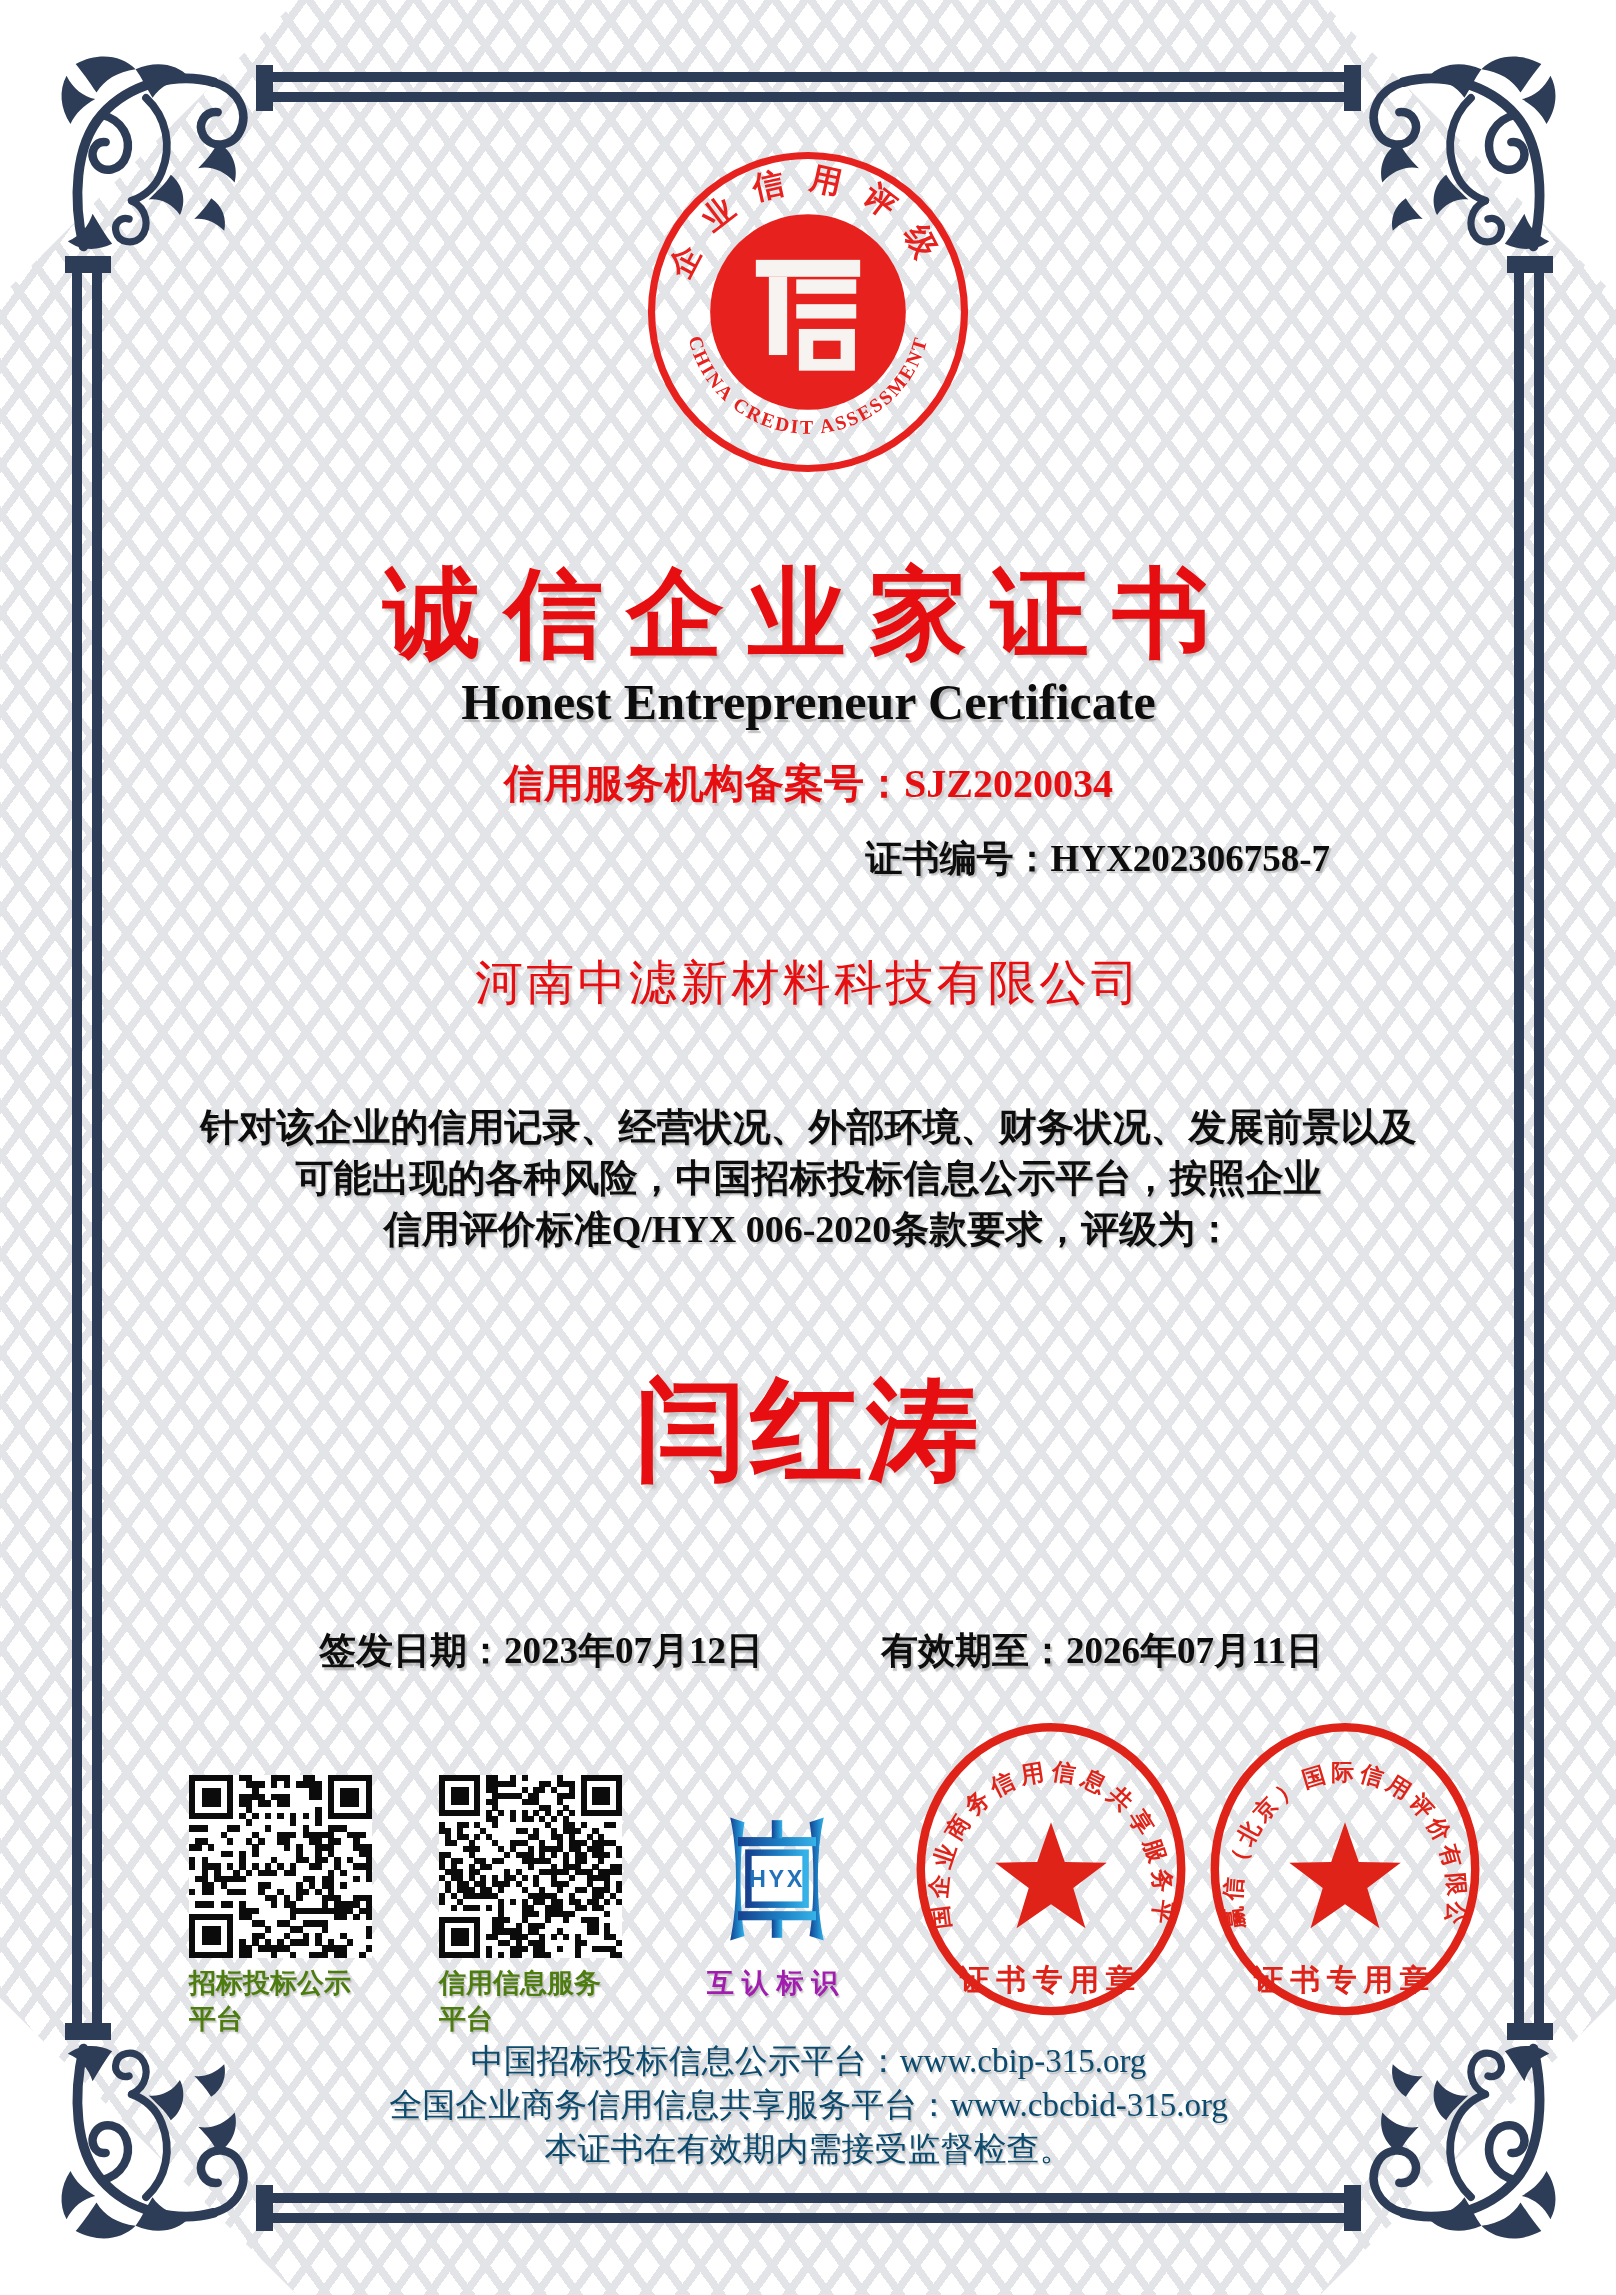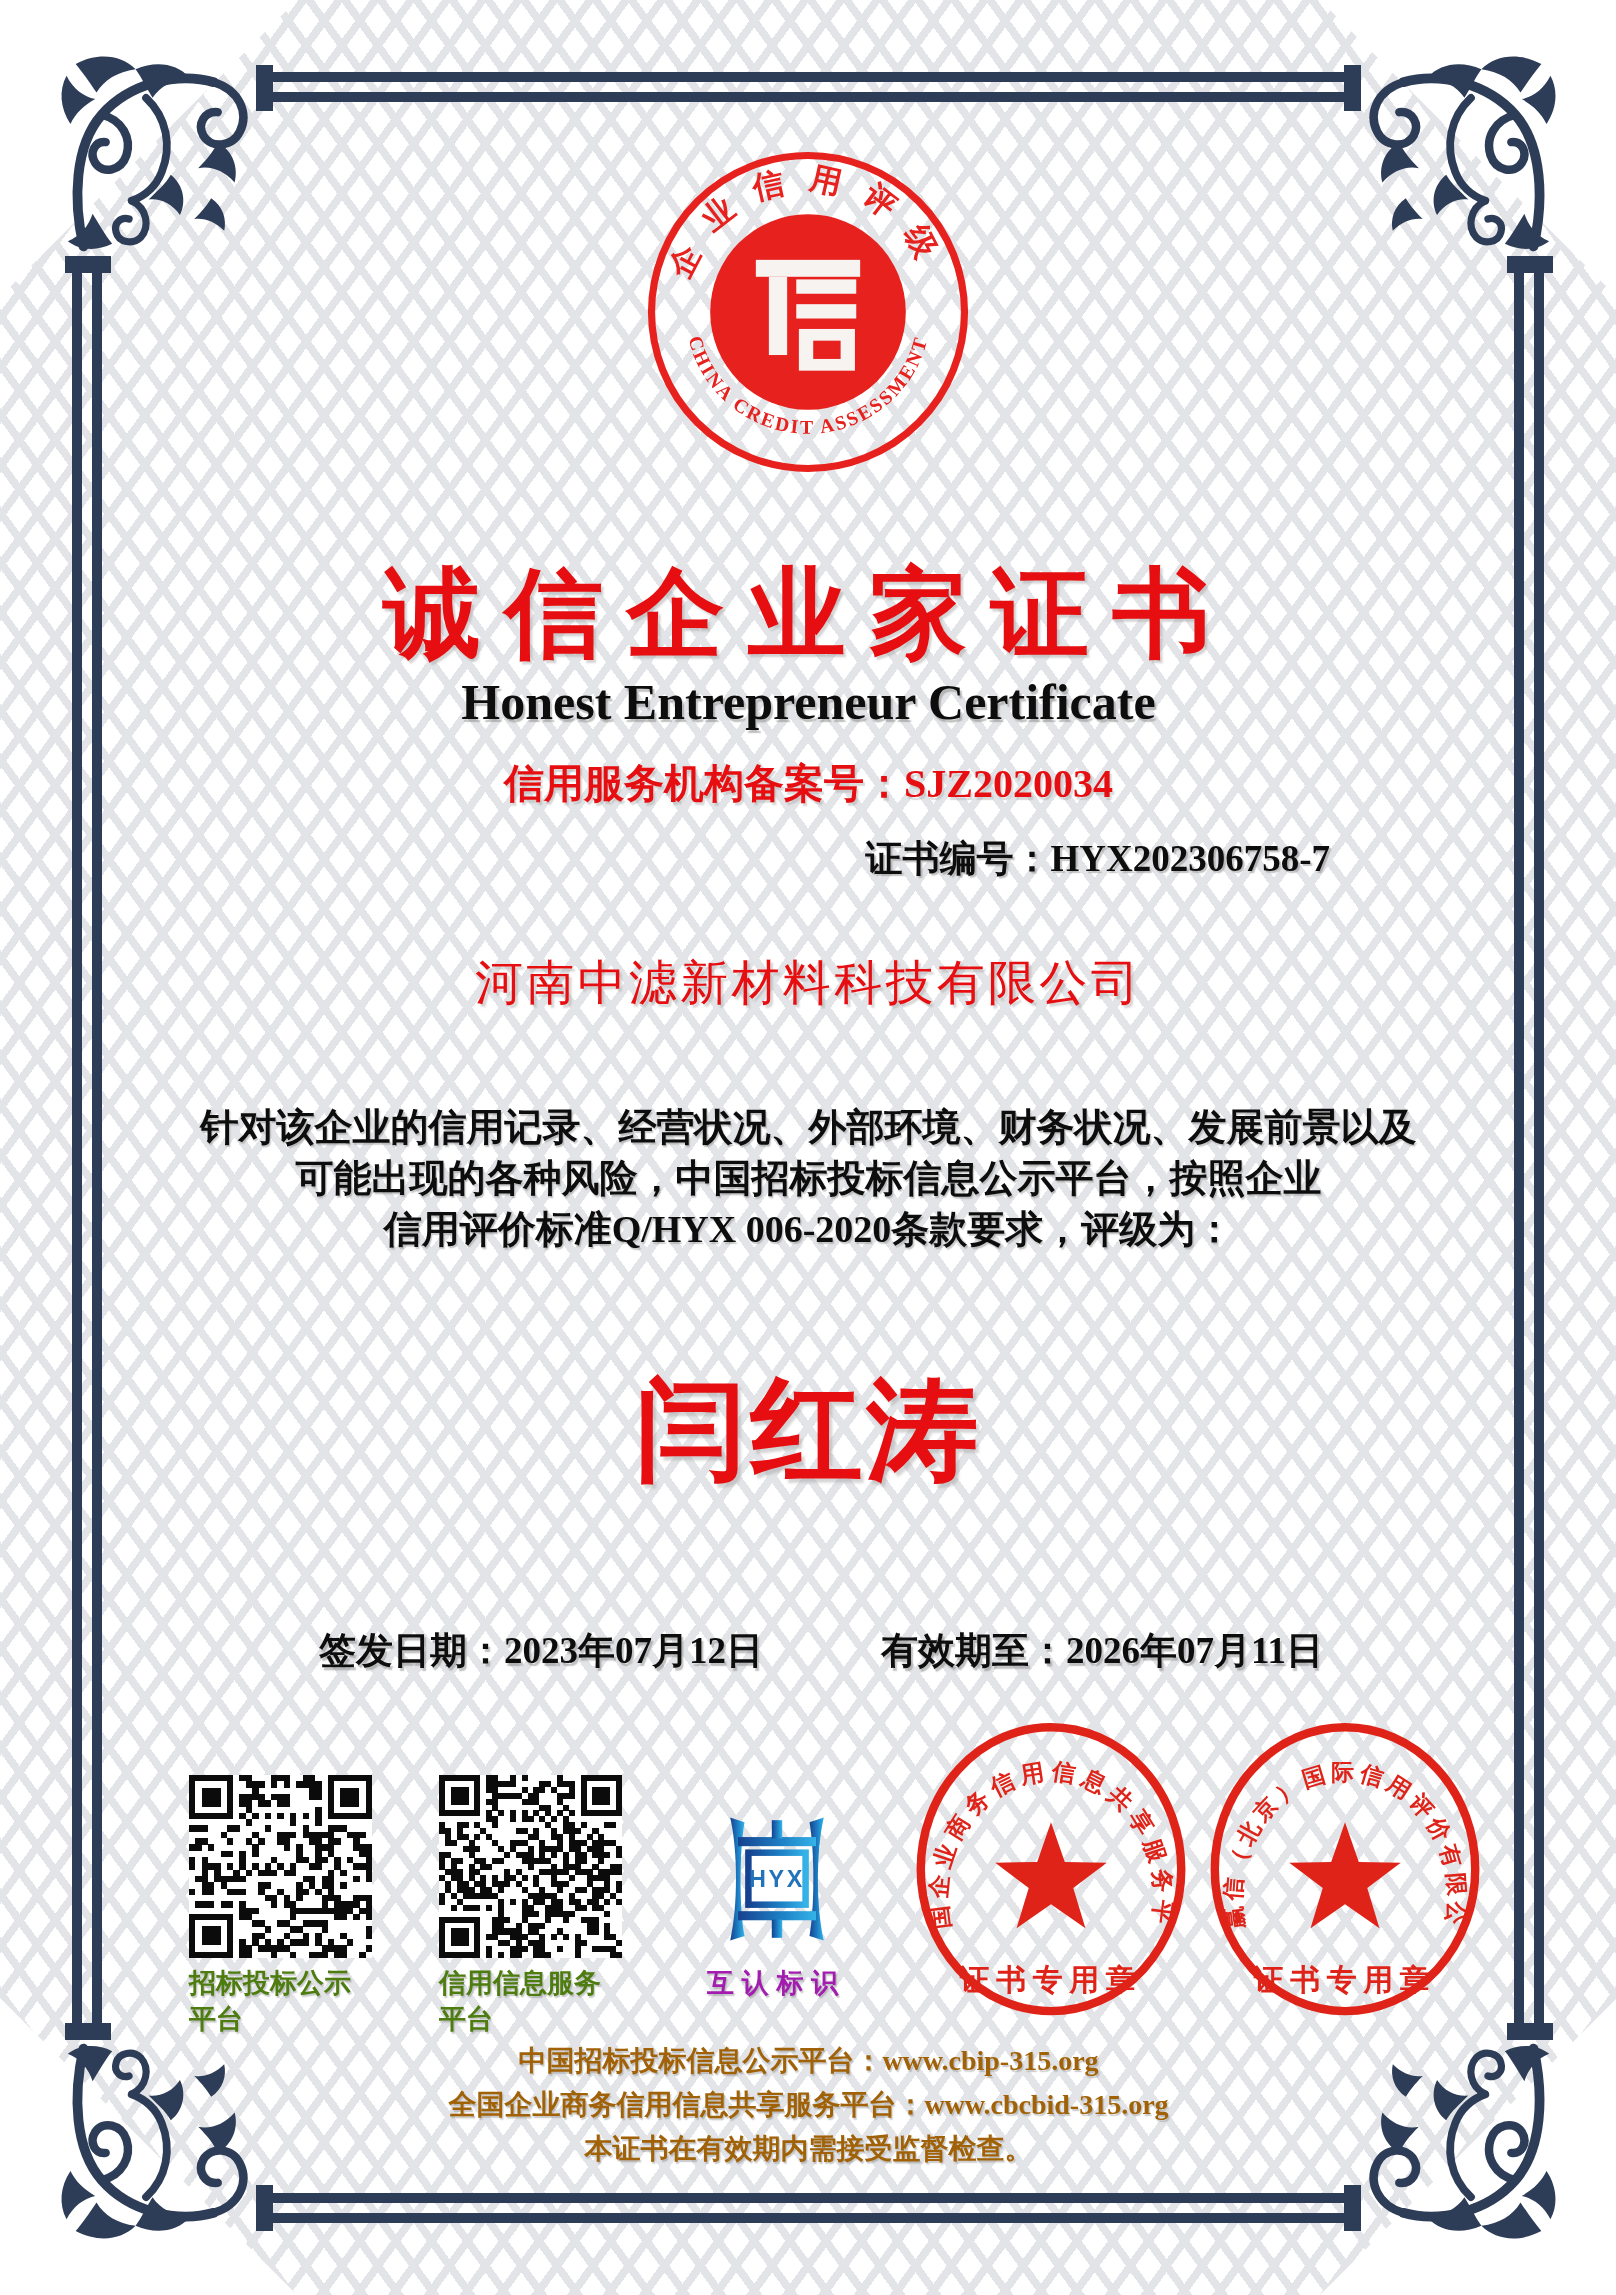--- a/index.html
+++ b/index.html
@@ -43,21 +43,21 @@
           gap:60px;letter-spacing:3.9px;text-shadow:3.3px 3.9px 2.6px rgba(160,160,160,.45);}
   .dates{top:1591px;left:319px;width:1004px;display:flex;justify-content:space-between;
          font-size:37px;font-weight:bold;color:#0d0d0d;
          text-shadow:2px 2.6px 1.3px rgba(130,130,130,.5);margin-top:35px;}
   .qr{position:absolute;top:1775px;width:183px;height:183px;z-index:4;}
   .qr-label{top:1965px;font-size:27px;font-weight:bold;color:#4d7c0f;text-align:left;
             text-shadow:1.3px 2px 1.3px rgba(130,130,130,.45);}
   .hyx-label{top:1965px;left:705px;width:143px;font-size:27px;font-weight:bold;color:#a21caf;
              letter-spacing:7.8px;text-align:center;text-shadow:1.3px 2px 1.3px rgba(130,130,130,.45);}
   .seal{position:absolute;top:1721px;width:280px;height:297px;z-index:5;}
-  .footer{top:2039px;font-size:28px;line-height:44px;font-weight:bold;color:#a16207;
+  .footer{top:2039px;font-size:33px;line-height:44px;font-weight:normal;color:#0c4a6e;
           text-shadow:1.3px 2px 1.3px rgba(130,130,130,.45);}
   .seal-arc-text{font-size:36px;font-weight:bold;letter-spacing:9px;fill:#df2318;}
   .seal-arc-text2{font-size:35px;font-weight:bold;letter-spacing:7px;fill:#df2318;}
   .seal-bottom{font-size:46px;font-weight:bold;letter-spacing:10px;fill:#df2318;}
   .emblem-cn{font-size:48px;font-weight:bold;letter-spacing:34px;fill:#e7211d;}
   .emblem-en{font-size:30px;font-weight:bold;letter-spacing:3.5px;fill:#e7211d;}
   .hyx-text{font-size:36px;font-weight:bold;letter-spacing:4px;fill:#2373bb;
             font-family:"Liberation Sans","DejaVu Sans",sans-serif;}
   .defs-hidden{position:absolute;width:0;height:0;overflow:hidden;}
 </style>

